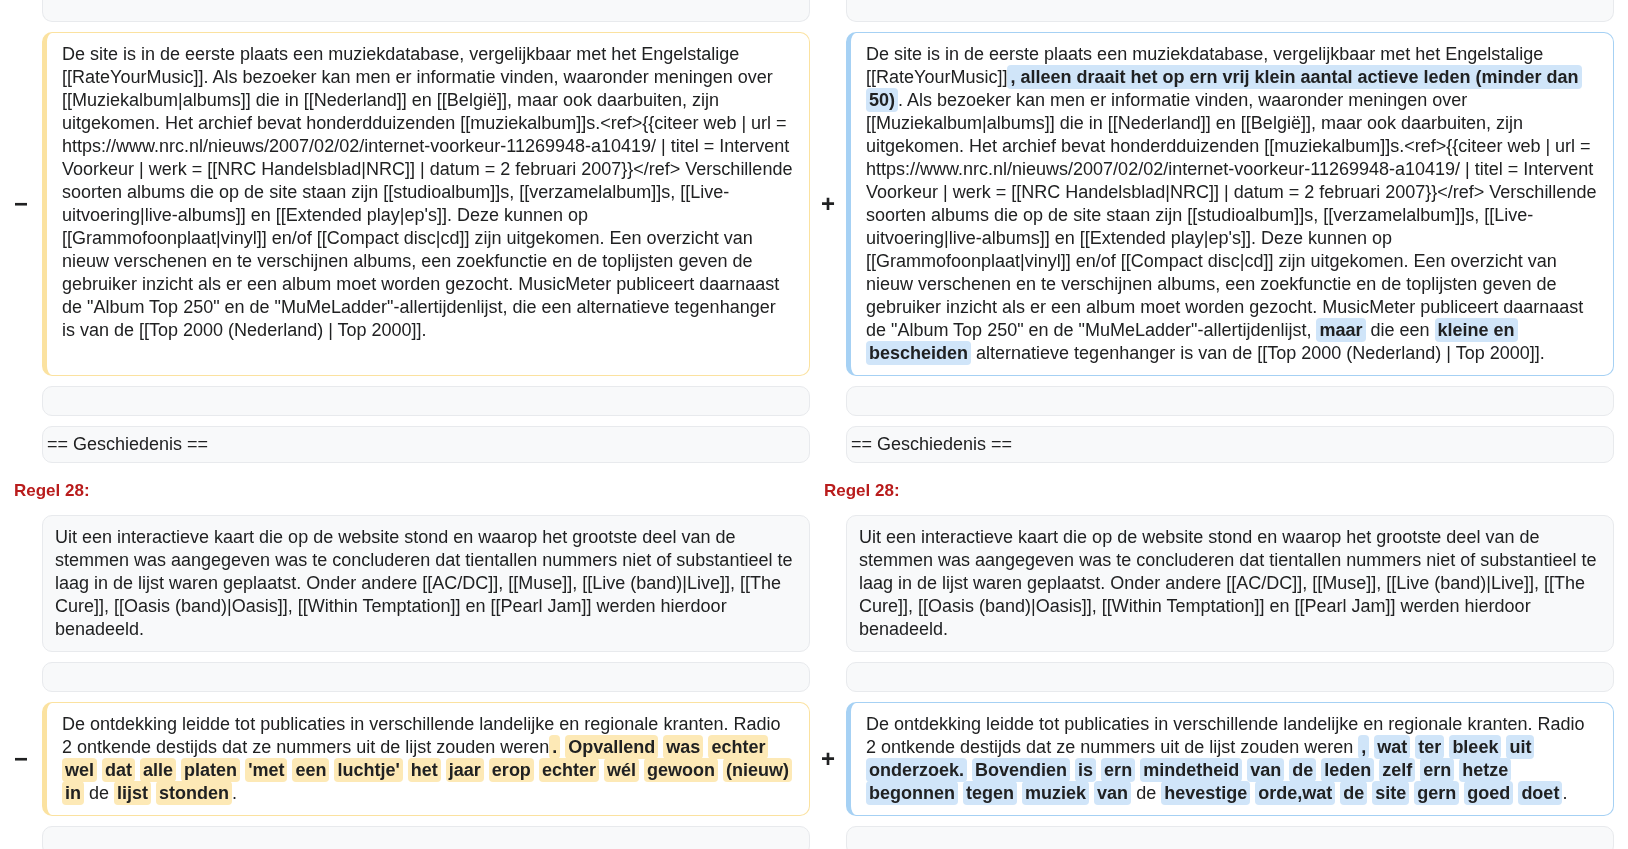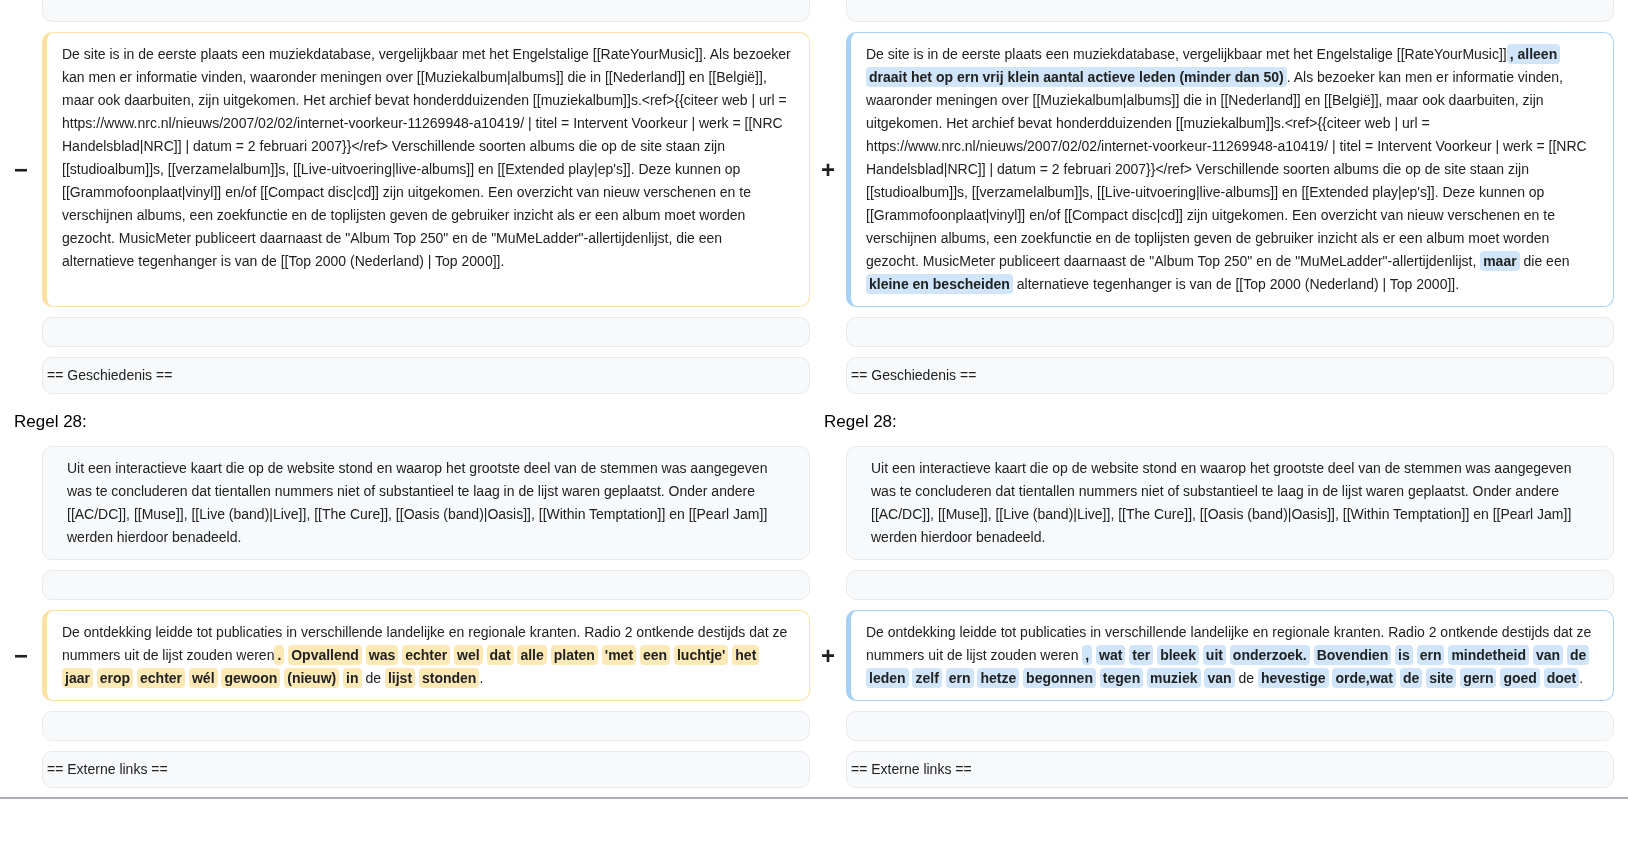--- a/index.html
+++ b/index.html
@@ -29,36 +29,36 @@
     align-items: center;
     justify-content: center;
     font-weight: 700;
     font-size: 24px;
     color: #202122;
     user-select: none;
   }
   .box {
     box-sizing: border-box;
     border-radius: 10px;
-    font-size: 14px;
+    font-size: 18px;
     line-height: 23px;
     min-width: 0;
   }
   .box.gray {
     background: var(--row-bg);
     border: 1px solid var(--row-border);
   }
   .box.partial {
     border-radius: 0 0 10px 10px;
     border-top: none;
     height: 22px;
   }
   .box.empty { height: 30px; }
   .box.ctx   { padding: 6px 4px; }
-  .box.para  { padding: 10px 24px; }
+  .box.para  { padding: 10px 12px; }
   .box.change {
     background: #ffffff;
     padding: 10px 16px 10px 15px;
   }
   .box.change.del {
     border: 1px solid var(--del-border);
     border-left: 5px solid var(--del-border);
   }
   .box.change.ins {
     border: 1px solid var(--ins-border);
@@ -69,22 +69,22 @@
     font-weight: 700;
     border-radius: 4px;
     padding: 2px 3px;
     -webkit-box-decoration-break: clone;
     box-decoration-break: clone;
   }
   .del .hl { background: var(--del-hl); }
   .ins .hl { background: var(--ins-hl); }
   .line-header {
     font-size: 17px;
-    font-weight: 400;
-    color: #000000;
+    font-weight: 700;
+    color: #b91c1c;
     padding: 8px 0 4px 14px;
     align-self: center;
   }
   .line-header.left  { grid-column: 1 / 3; }
   .line-header.right { grid-column: 3 / 5; }
   .bottom-divider {
     margin-top: 9px;
     border-top: 2px solid var(--divider);
     width: 1628px;
     height: 0;

